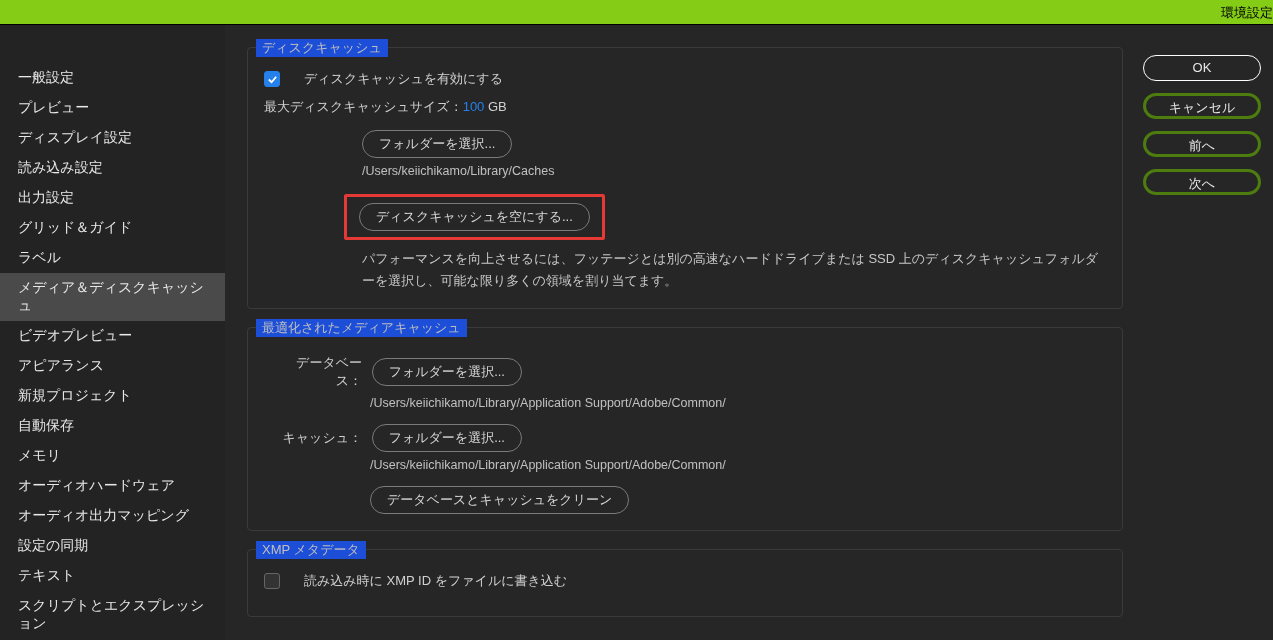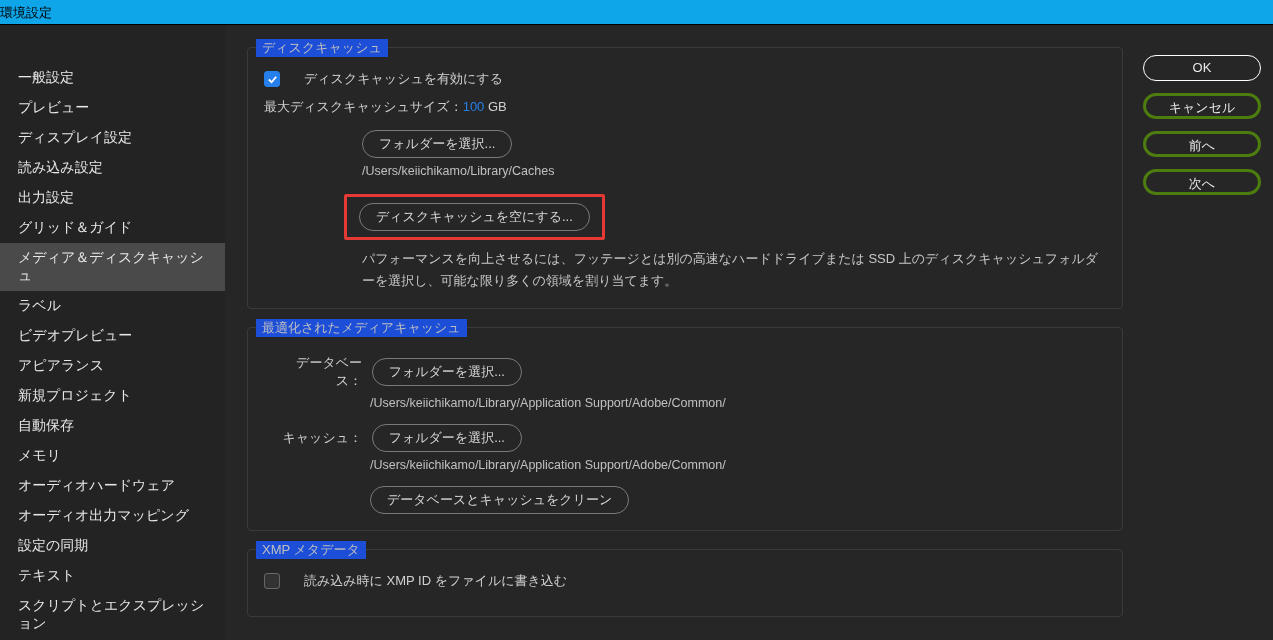--- a/index.html
+++ b/index.html
@@ -7,23 +7,23 @@
   width: 1273px;
   height: 640px;
   background: #262626;
   font-family: -apple-system, "Hiragino Sans", sans-serif;
   font-size: 13px;
   color: #d0d0d0;
   overflow: hidden;
 }
 .titlebar {
   height: 25px;
-  background: #0ea5e9;
+  background: #84cc16;
   color: #000;
-  text-align: left;
+  text-align: right;
   line-height: 25px;
   font-size: 13px;
   border-bottom: 1px solid #000;
 }
 .container {
   display: flex;
   height: calc(100% - 25px);
 }
 .sidebar {
   width: 225px;
@@ -168,22 +168,22 @@
 <div class="titlebar">環境設定</div>
 
 <div class="container">
   <div class="sidebar" id="sidebar">
       <div class="sidebar-item">一般設定</div>
       <div class="sidebar-item">プレビュー</div>
       <div class="sidebar-item">ディスプレイ設定</div>
       <div class="sidebar-item">読み込み設定</div>
       <div class="sidebar-item">出力設定</div>
       <div class="sidebar-item">グリッド＆ガイド</div>
+      <div class="sidebar-item">ラベル</div>
       <div class="sidebar-item selected">メディア＆ディスクキャッシュ</div>
-      <div class="sidebar-item">ラベル</div>
       <div class="sidebar-item">ビデオプレビュー</div>
       <div class="sidebar-item">アピアランス</div>
       <div class="sidebar-item">新規プロジェクト</div>
       <div class="sidebar-item">自動保存</div>
       <div class="sidebar-item">メモリ</div>
       <div class="sidebar-item">オーディオハードウェア</div>
       <div class="sidebar-item">オーディオ出力マッピング</div>
       <div class="sidebar-item">設定の同期</div>
       <div class="sidebar-item">テキスト</div>
       <div class="sidebar-item">スクリプトとエクスプレッション</div>

